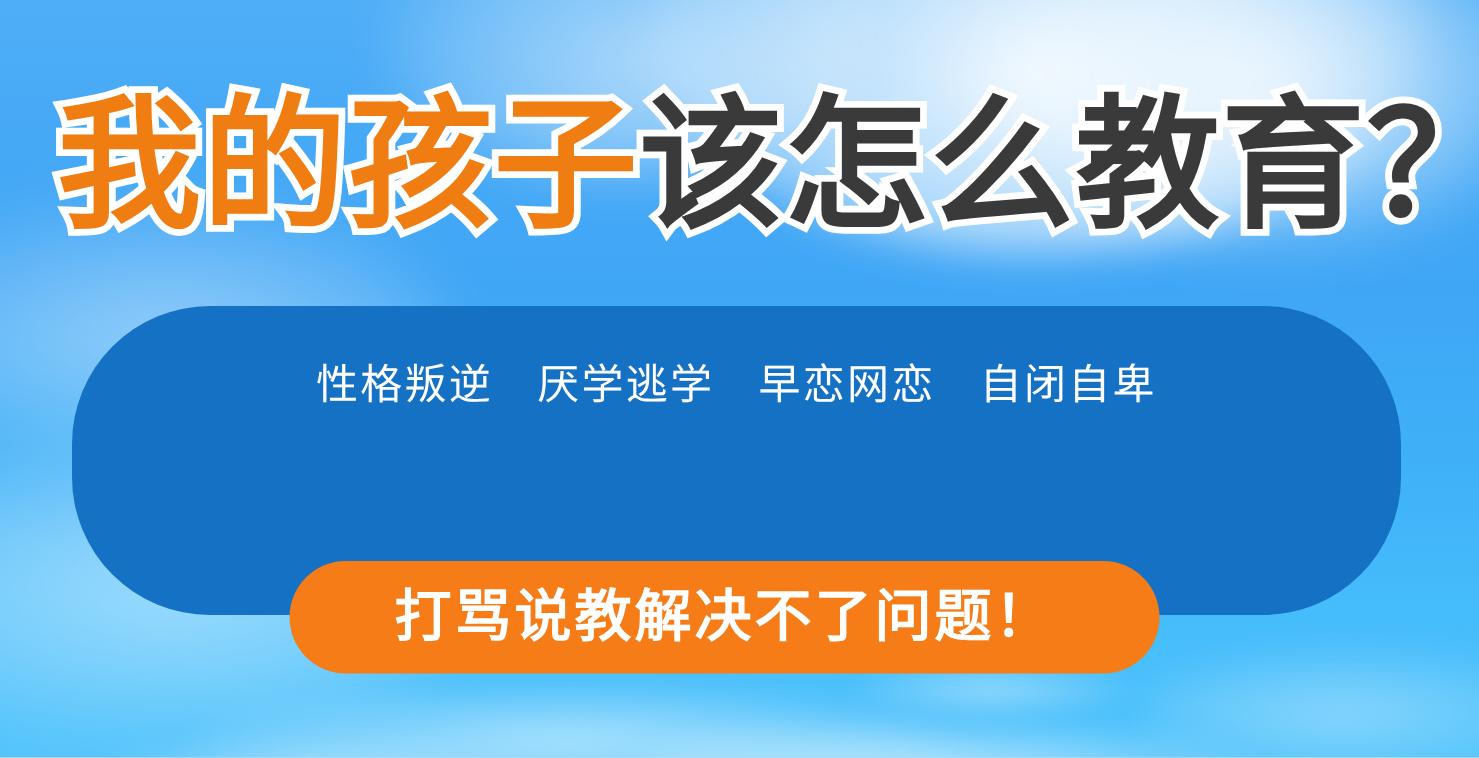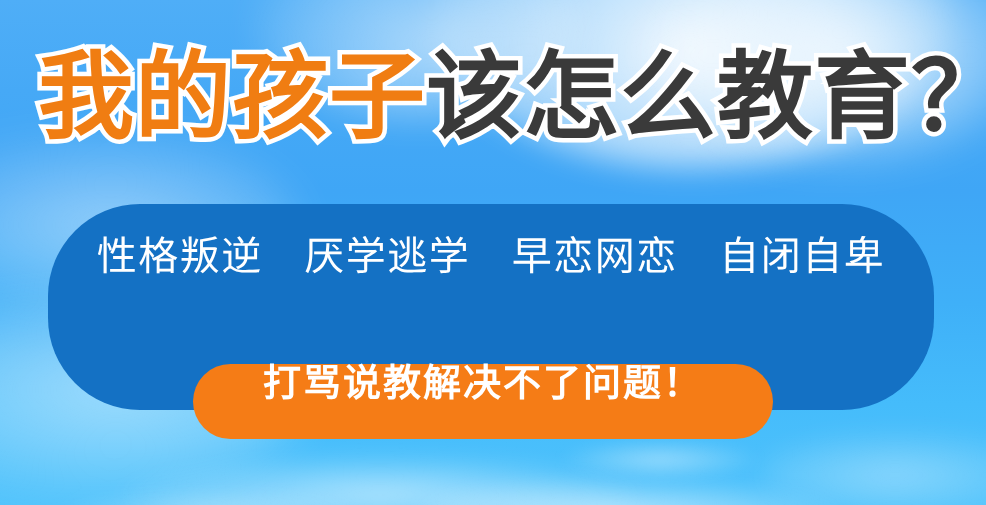--- a/index.html
+++ b/index.html
@@ -114,21 +114,21 @@
     background: radial-gradient(ellipse at 45% 50%,
       rgba(255,255,255,0.35) 0%,
       rgba(255,255,255,0) 74%);
     filter: blur(12px);
   }
 
   
   .headline {
     position: absolute;
     left: 38px;
-    top: 37px;
+    top: 51px;
     width: 920px;
     height: 120px;
     display: flex;
     align-items: center;
     white-space: nowrap;
     z-index: 5;
   }
   .headline span {
     font-size: 96px;
     line-height: 1;
@@ -159,38 +159,39 @@
     inset: 0;
     display: flex;
     flex-direction: column;
     justify-content: flex-start;
     align-items: center;
     padding-top: 24px;
     box-sizing: border-box;
   }
   .panel-line {
     color: #FFFFFF;
-    font-size: 40px;
+    font-size: 28px;
     line-height: 57px;
     font-weight: 400;
     letter-spacing: 1.5px;
     white-space: nowrap;
   }
 
   
   .cta {
     position: absolute;
     left: 193px;
-    top: 364px;
+    top: 374px;
     width: 580px;
     height: 75px;
     background: #F57C16;
     border-radius: 40px;
     z-index: 6;
     display: flex;
+    align-items: center;
     justify-content: center;
   }
   .cta-label {
     color: #FFFFFF;
     font-size: 38px;
     font-weight: 700;
     letter-spacing: 2px;
     white-space: nowrap;
     line-height: 1;
   }

